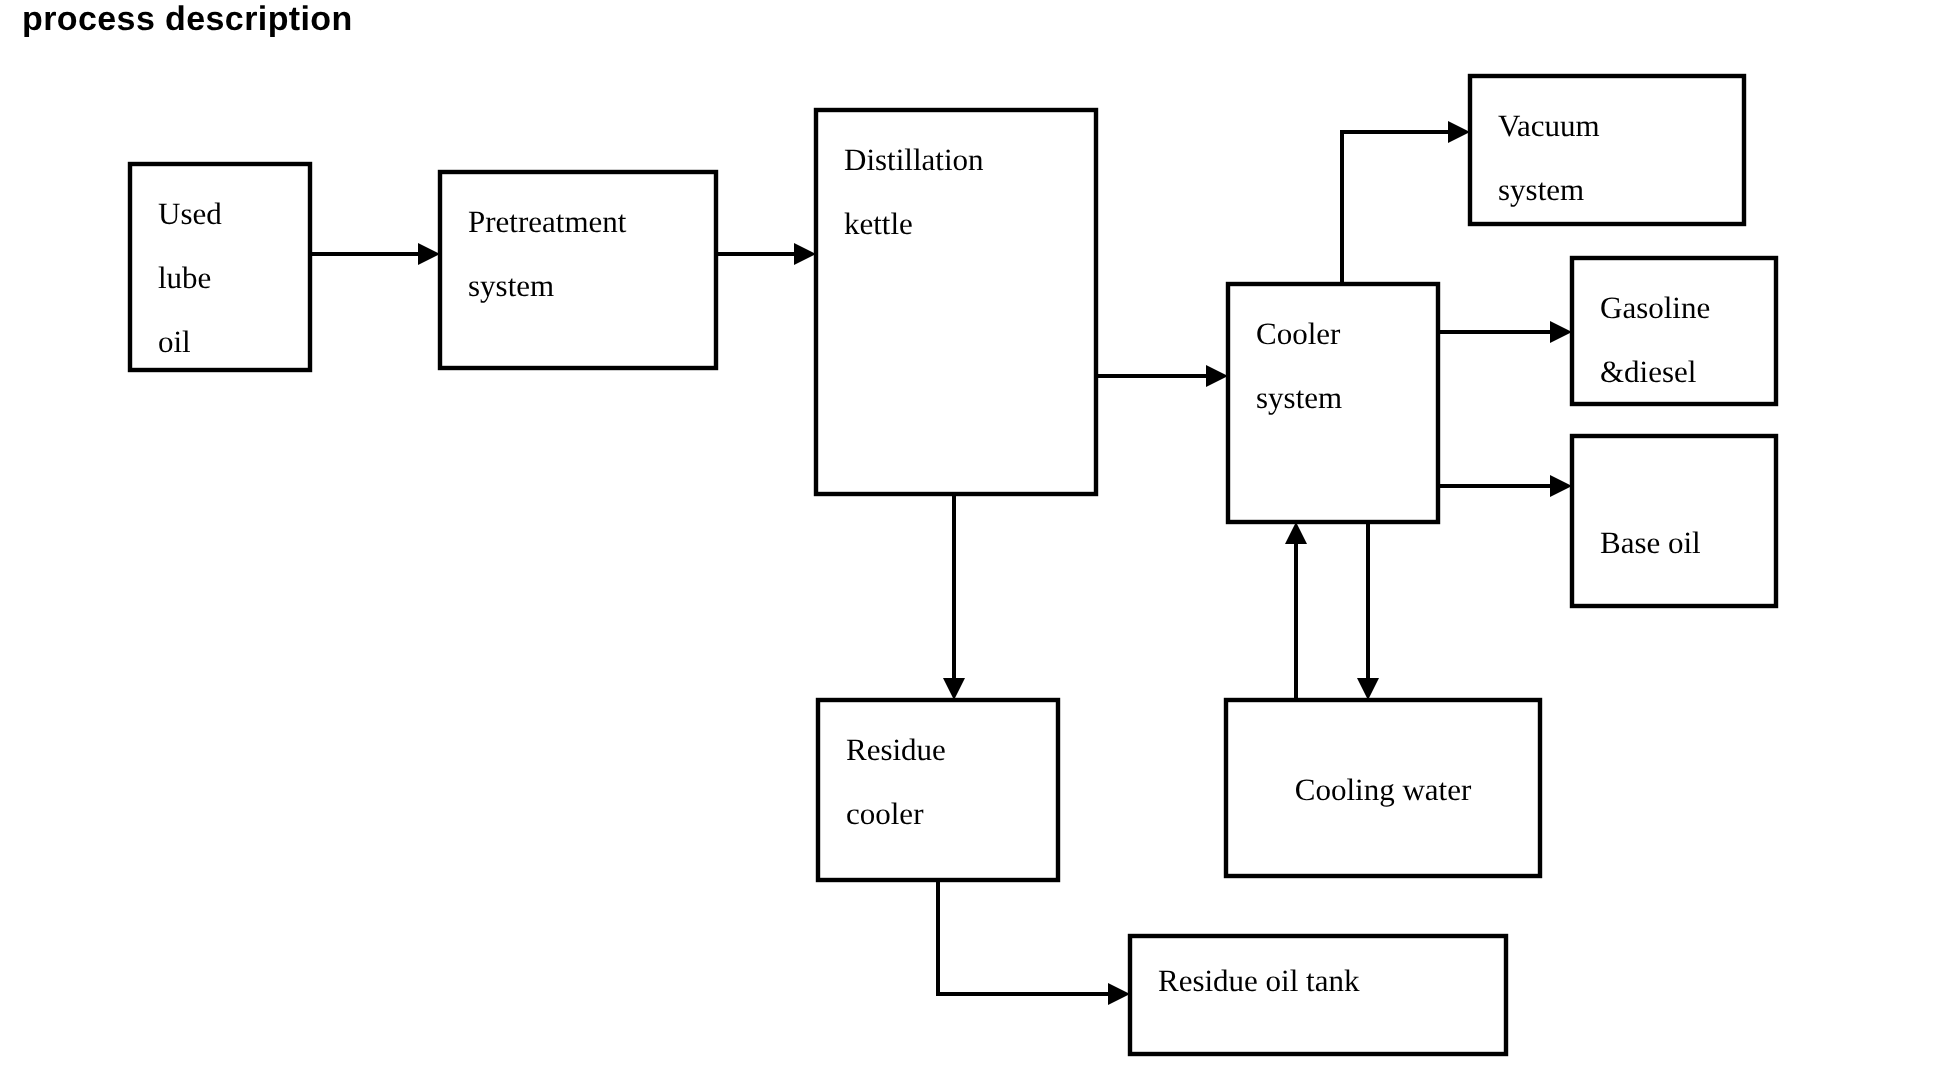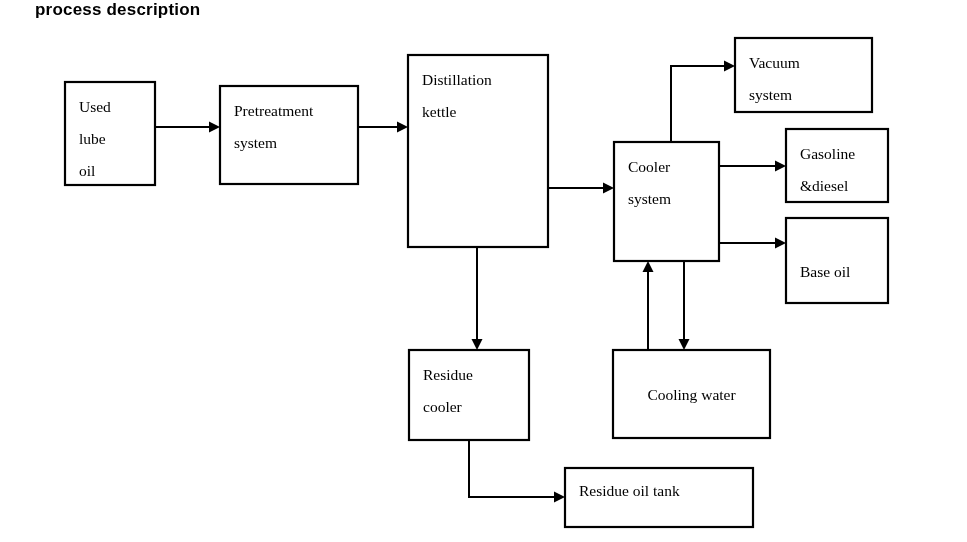--- a/index.html
+++ b/index.html
@@ -10,21 +10,21 @@
   }
   body {
     width: 967px;
     height: 542px;
     position: relative;
     overflow: hidden;
     font-family: "Liberation Serif", "DejaVu Serif", serif;
   }
   #page-title {
     position: absolute;
-    left: 35px;
+    left: 11px;
     top: 0px;
     font-family: "Liberation Sans", "DejaVu Sans", sans-serif;
     font-weight: bold;
     font-size: 17px;
     line-height: 20px;
     letter-spacing: 0.2px;
     color: #000000;
     white-space: nowrap;
   }
   #flow-canvas {

